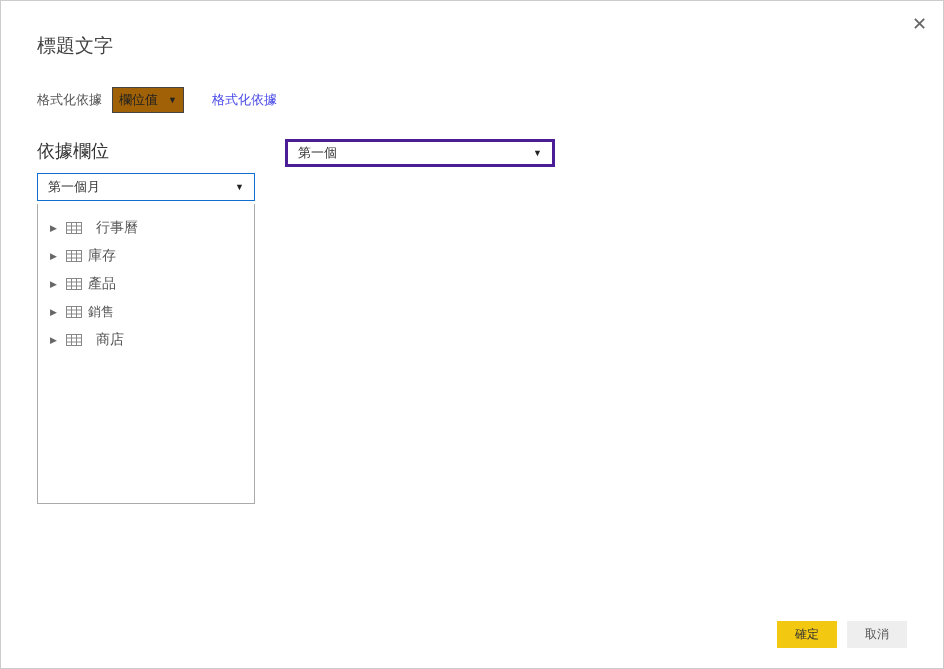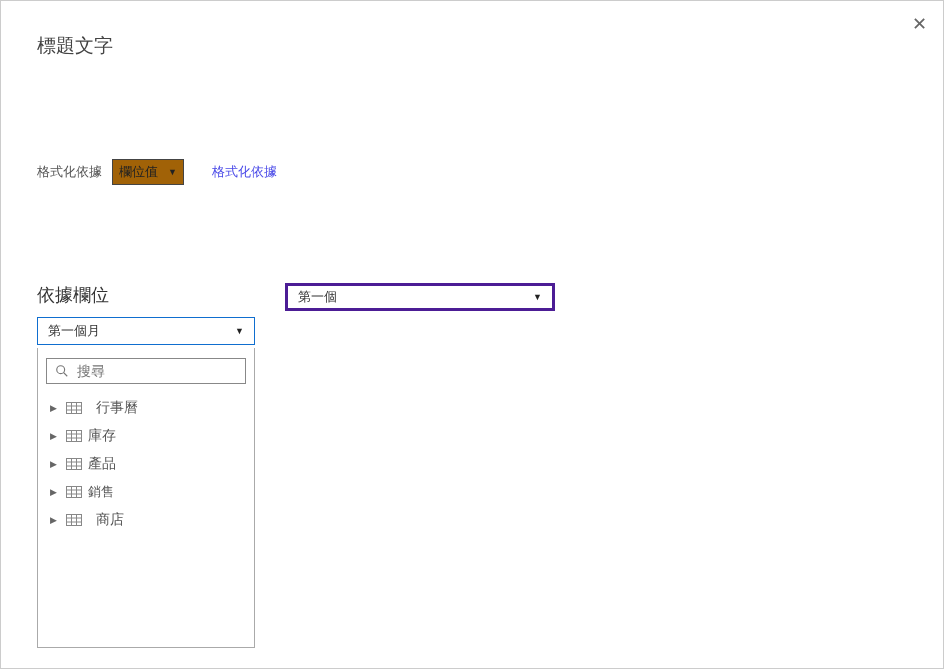--- a/index.html
+++ b/index.html
@@ -202,27 +202,20 @@
 
   <div class="columns">
 
     <div class="col col-left">
       <div class="col-label">依據欄位</div>
       <div class="dropdown">
         <span>第一個月</span>
         <span class="caret">▼</span>
       </div>
       <div class="dropdown-panel">
-        <div class="search-box">
-          <svg class="search-icon" viewBox="0 0 16 16">
-            <circle cx="6.5" cy="6.5" r="4.5" stroke="#777" stroke-width="1.3" fill="none"></circle>
-            <line x1="10" y1="10" x2="14" y2="14" stroke="#777" stroke-width="1.3"></line>
-          </svg>
-          <input class="search-input" placeholder="搜尋" style="">
-        </div>
 
         <div class="tree-item">
           <span class="tree-arrow">▶</span>
           <svg class="tree-icon" viewBox="0 0 16 12">
               <rect x="0.5" y="0.5" width="15" height="11" stroke="#888" fill="none"></rect>
               <line x1="0.5" y1="4" x2="15.5" y2="4" stroke="#888"></line>
               <line x1="0.5" y1="8" x2="15.5" y2="8" stroke="#888"></line>
               <line x1="5.5" y1="0.5" x2="5.5" y2="11.5" stroke="#888"></line>
               <line x1="10.5" y1="0.5" x2="10.5" y2="11.5" stroke="#888"></line>
             </svg>
@@ -282,14 +275,18 @@
 
     <div class="col col-right">
       <div class="dropdown grey">
         <span>第一個</span>
         <span class="caret">▼</span>
       </div>
     </div>
 
   </div>
 
+  <div class="footer">
+    <button class="btn btn-primary">確定</button>
+    <button class="btn btn-secondary">取消</button>
+  </div>
 
 </div>
 
 </body></html>

